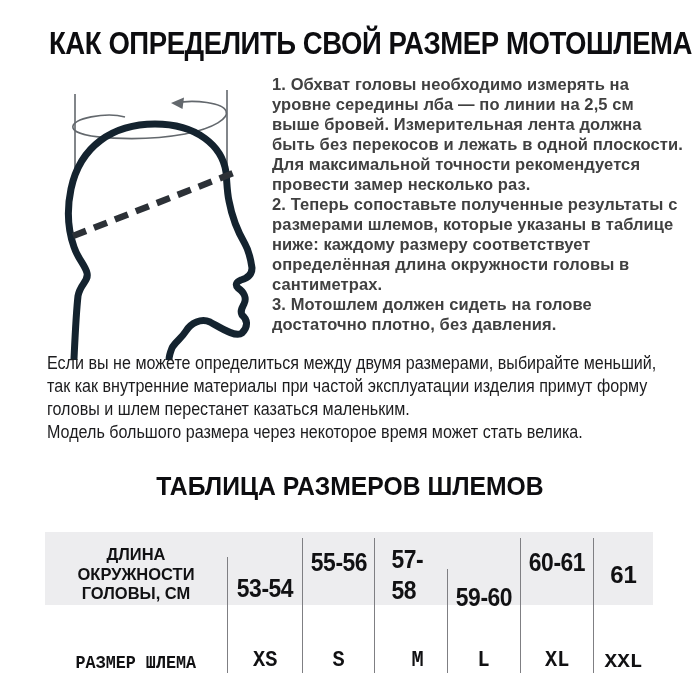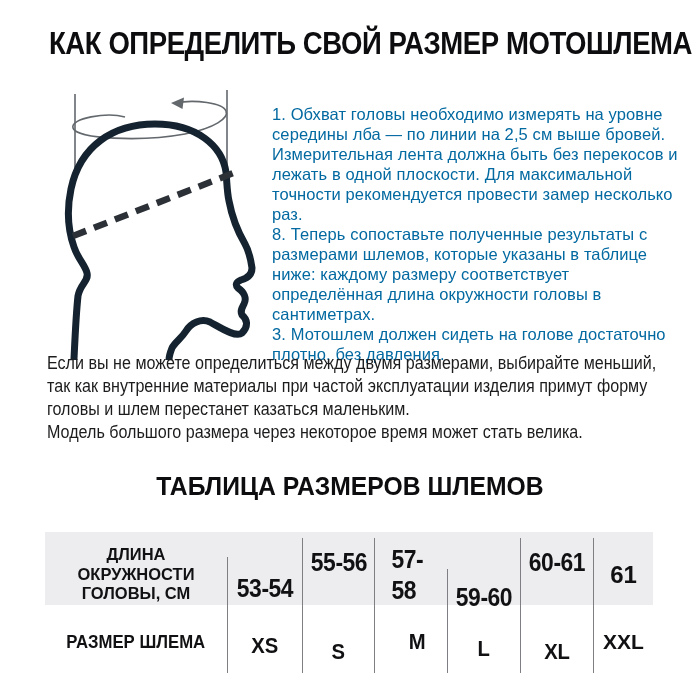--- a/index.html
+++ b/index.html
@@ -9,42 +9,42 @@
     font-family:"Liberation Sans", sans-serif;
   }
   .page-title {
     position:absolute; top:25px; left:0; width:700px;
     text-align:center; font-weight:bold; font-size:32px; color:#0d0d10;
     white-space:nowrap; transform:scaleX(0.86); transform-origin:50% 50%;
     letter-spacing:-0.5px;
   }
   .diagram { position:absolute; left:45px; top:80px; width:240px; height:280px; }
   .steps {
-    position:absolute; left:272px; top:104px; width:412px;
-    font-size:16.5px; line-height:20px; color:#0369a1; letter-spacing:0.1px;
+    position:absolute; left:272px; top:74px; width:412px;
+    font-size:16.5px; line-height:20px; color:#404040; letter-spacing:0.1px;font-weight:bold;
   }
   .steps .step { margin:0; }
   .note {
     position:absolute; left:47px; top:352px; width:688px;
     font-size:17.5px; line-height:23px; color:#1c1c1e;
     transform:scaleX(0.92); transform-origin:0 0;
   }
   .note p { margin:0; }
   .table-title {
     position:absolute; top:471px; left:0; width:700px;
     text-align:center; font-weight:bold; font-size:26px; color:#0d0d10;
     white-space:nowrap; transform:scaleX(0.95); transform-origin:50% 50%;
   }
   .size-table { position:absolute; left:45px; top:532px; width:608px; height:135px; }
   .gray-band { position:absolute; left:0; top:0; width:608px; height:73px; }
   .cols { position:absolute; left:0; top:6px; width:608px; height:135px; display:flex; }
   .col { display:flex; flex-direction:column; box-sizing:border-box; }
   .col + .col { border-left:1px solid #7f7f83; }
   .cell-top  { height:73px; display:flex; align-items:center; justify-content:center; }
-  .cell-bottom { height:62px; display:flex; align-items:center; justify-content:center; }
+  .cell-bottom { height:62px; display:flex; align-items:flex-end; justify-content:center;font-family:Liberation Mono, monospace; }
   .circ-label {
     font-weight:bold; font-size:17px; line-height:19.5px; text-align:center;
     width:126px; transform:scaleX(0.97); color:#111113;
   }
   .size-label { font-weight:bold; font-size:18px; transform:scaleX(0.93); color:#111113; }
   .circ-val { font-weight:bold; font-size:26px; letter-spacing:-0.5px; transform:scaleX(0.88); color:#111113; }
   .size-val { font-weight:bold; font-size:22px; transform:scaleX(0.92); color:#111113; }
   .col-last .circ-val { transform:none; font-size:24px; letter-spacing:0; }
   .col-last .size-val { transform:none; font-size:21px; }
 </style>
@@ -81,21 +81,21 @@
              C156,238 146,243 141,251
              C136,259 130,262 127,268
              C125,273 124,276 124,280" fill="none" stroke="#14232f" stroke-width="7" stroke-linecap="round" stroke-linejoin="round"></path>
 
     <line x1="28" y1="156" x2="191" y2="92" stroke="#2c3137" stroke-width="6.5" stroke-dasharray="14 8.5"></line>
   </svg>
 </div>
 
 <div class="steps">
   <p class="step">1. Обхват головы необходимо измерять на уровне середины лба — по линии на 2,5 см выше бровей. Измерительная лента должна быть без перекосов и лежать в одной плоскости. Для максимальной точности рекомендуется провести замер несколько раз.</p>
-  <p class="step">8. Теперь сопоставьте полученные результаты с размерами шлемов, которые указаны в таблице ниже: каждому размеру соответствует определённая длина окружности головы в сантиметрах.</p>
+  <p class="step">2. Теперь сопоставьте полученные результаты с размерами шлемов, которые указаны в таблице ниже: каждому размеру соответствует определённая длина окружности головы в сантиметрах.</p>
   <p class="step">3. Мотошлем должен сидеть на голове достаточно плотно, без давления.</p>
 </div>
 
 <div class="note">
   <p>Если вы не можете определиться между двумя размерами, выбирайте меньший, так как внутренние материалы при частой эксплуатации изделия примут форму головы и шлем перестанет казаться маленьким.</p>
   <p>Модель большого размера через некоторое время может стать велика.</p>
 </div>
 
 <div class="table-title">ТАБЛИЦА РАЗМЕРОВ ШЛЕМОВ</div>
 

